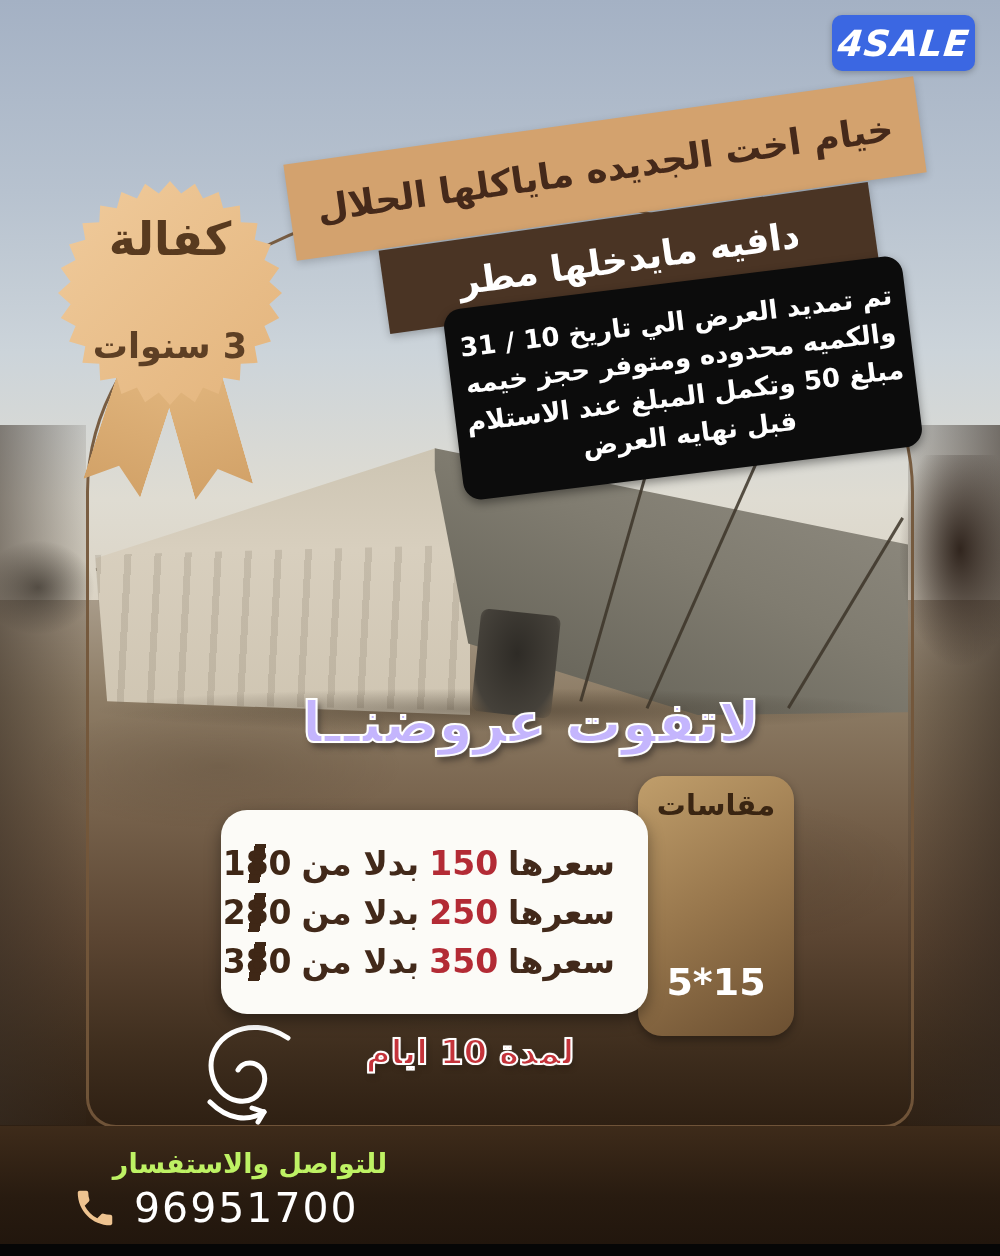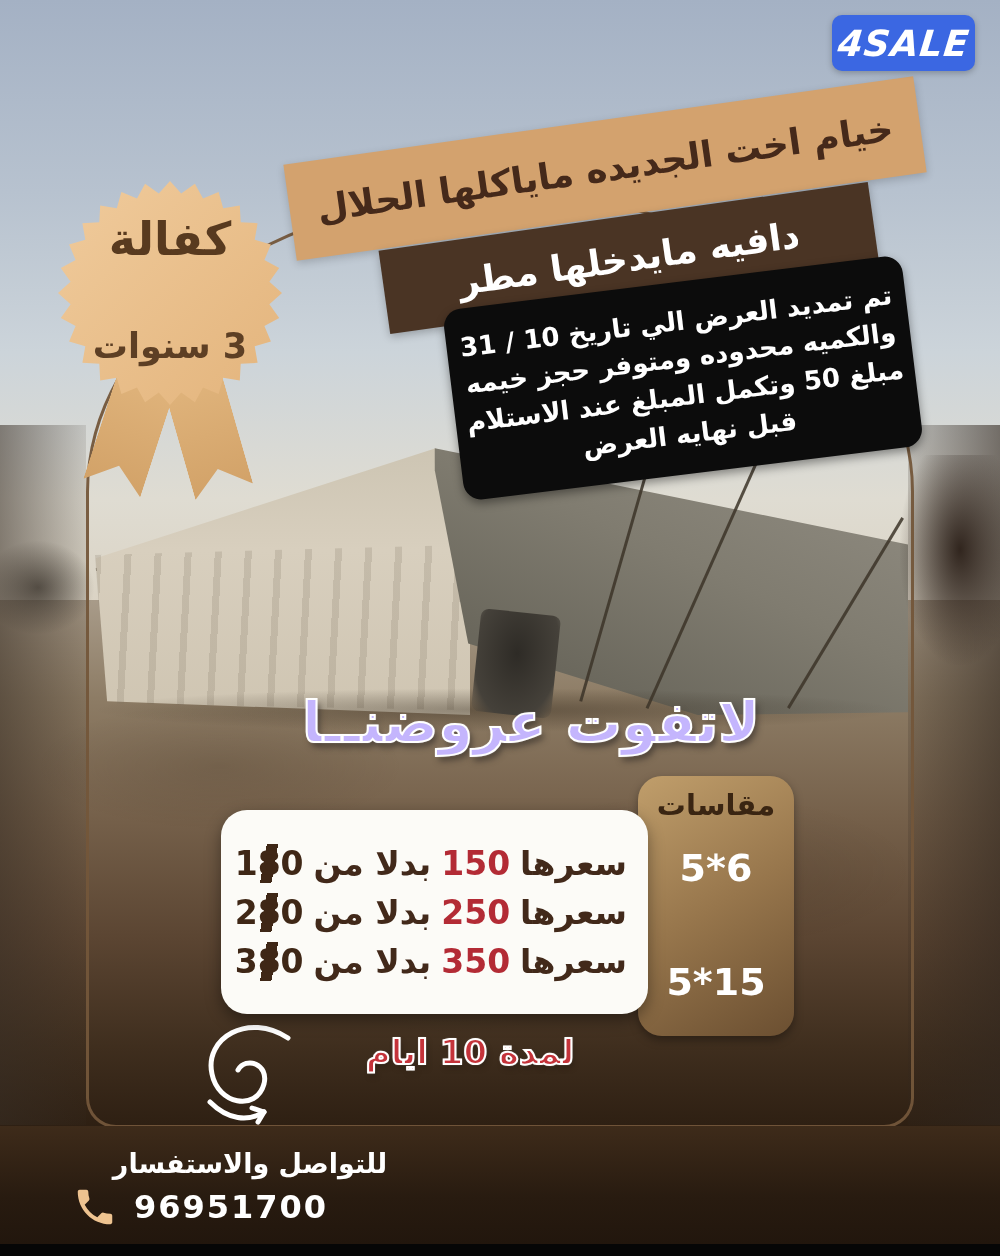--- a/index.html
+++ b/index.html
@@ -103,42 +103,42 @@
   .sizes-header{left:0;top:12px;width:156px;text-align:center;color:#3a2512;
     font-size:29px;font-weight:800;}
   .size-item{left:0;width:156px;text-align:center;color:#fff;font-size:38px;
     font-weight:800;direction:ltr;}
   .size-0{top:70px;} .size-1{top:128px;} .size-2{top:184px;}
 
   
   .price-box{left:221px;top:810px;width:427px;height:204px;z-index:7;background:#fcfbf7;
     border-radius:26px;box-shadow:0 6px 16px rgba(0,0,0,.4);direction:rtl;
     display:flex;flex-direction:column;justify-content:center;gap:10px;
-    padding:0 16px;box-sizing:border-box;}
+    padding:0 28px;box-sizing:border-box;}
   .price-row{font-size:33px;font-weight:700;color:#42291a;text-align:center;white-space:nowrap;}
   .price-row span{margin:0 5px;}
   .price-new{color:#b32b35;}
   .price-old{color:#3f2716;display:inline-block;
     background-image:linear-gradient(100deg, transparent 42%, #3f2716 42%, #3f2716 57%, transparent 57%);}
 
   
   .swirl{left:188px;top:1016px;z-index:6;}
   .dur-red{left:320px;top:1032px;width:300px;z-index:6;text-align:center;white-space:nowrap;
     font-size:34px;font-weight:900;color:#c4333a;-webkit-text-stroke:2px #fff;
     text-shadow:0 0 2px #fff,2px 4px 5px rgba(40,30,20,.6);}
   .dur-date{left:245px;top:1082px;width:440px;z-index:6;text-align:center;white-space:nowrap;
     font-size:31px;font-weight:700;color:#ffffff;text-shadow:0 2px 5px rgba(0,0,0,.55);}
 
   
   .footer{left:0;top:1126px;width:1000px;height:130px;z-index:8;
     background:linear-gradient(180deg,#3e2b1a 0%,#281b10 55%,#20150c 100%);}
   .contact-label{left:110px;top:1148px;width:280px;z-index:9;text-align:center;
-    color:#ffffff;font-size:27px;font-weight:700;}
+    color:#bef264;font-size:27px;font-weight:700;}
   .phone-row{left:72px;top:1184px;z-index:9;display:flex;align-items:center;gap:16px;}
-  .phone-number{color:#fff;font-size:32px;font-weight:700;letter-spacing:2px;direction:ltr;}
+  .phone-number{color:#fff;font-size:41px;font-weight:400;letter-spacing:2px;direction:ltr;}
   .bottom-bar{left:0;top:1244px;width:1000px;height:12px;z-index:10;background:#060606;}
 </style>
 </head>
 <body>
 
 <div class="stage">
 
   <div class="abs sky"></div>
   <div class="abs sand"></div>
   <div class="abs sand-mottle"></div>
@@ -185,21 +185,20 @@
     <div>تم تمديد العرض الي تاريخ  10 / 31</div>
     <div>والكميه محدوده ومتوفر حجز خيمه</div>
     <div>مبلغ 50 وتكمل المبلغ عند الاستلام</div>
     <div>قبل نهايه العرض</div>
   </div>
 
   <div class="abs headline" dir="rtl">لاتفوت عروضنــا</div>
 
   <div class="abs sizes-panel">
     <div class="abs sizes-header" dir="rtl">مقاسات</div>
-    <div class="abs size-item size-0">5*6</div>
     <div class="abs size-item size-2">5*15</div>
   </div>
 
   <div class="abs price-box">
     <div class="price-row">
       <span>سعرها</span><span class="price-new">150</span><span>بدلا من</span><span class="price-old">180</span>
     </div>
     <div class="price-row">
       <span>سعرها</span><span class="price-new">250</span><span>بدلا من</span><span class="price-old">280</span>
     </div>

